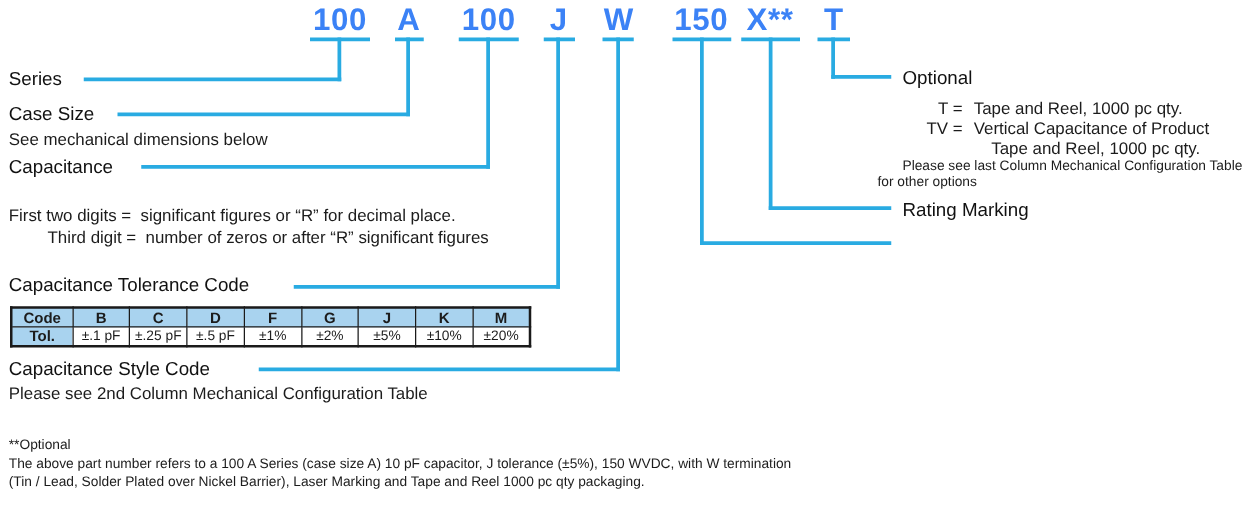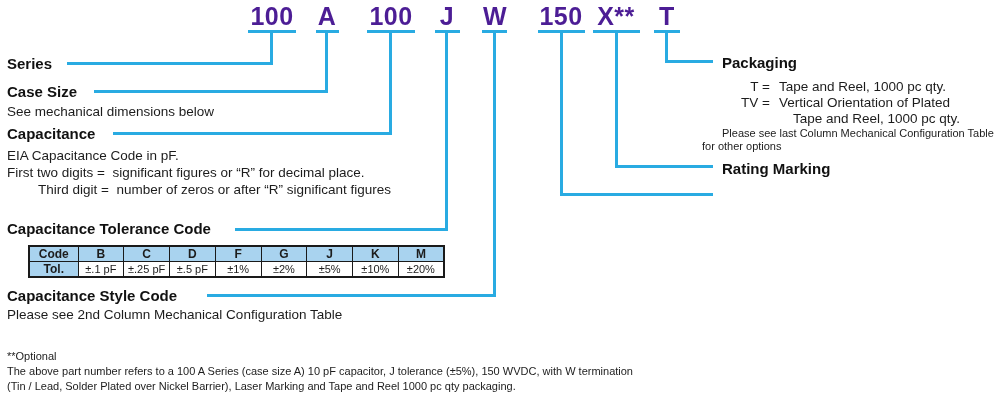--- a/index.html
+++ b/index.html
@@ -10,31 +10,30 @@
   }
   *{margin:0;padding:0;box-sizing:border-box;}
   html,body{background:#fff;}
   .canvas{
     position:relative;width:1000px;height:407px;background:#ffffff;
     font-family:"Liberation Sans", sans-serif;color:var(--text);overflow:hidden;
   }
   .abs{position:absolute;white-space:pre;}
   .code{
     position:absolute;top:2px;transform:translateX(-50%);
-    font-size:25px;font-weight:bold;letter-spacing:0.5px;color:#4c1d95;white-space:pre;
+    font-size:25px;font-weight:bold;letter-spacing:0.5px;color:#3b82f6;white-space:pre;
   }
   .blue{position:absolute;background:var(--line-blue);}
-  .heading{font-size:15px;font-weight:bold;line-height:17px;color:#111;}
+  .heading{font-size:15px;font-weight:normal;line-height:17px;color:#111;}
   .body-text{font-size:13.5px;line-height:16px;color:var(--text);}
   .small-text{font-size:11px;line-height:13px;color:var(--text);text-align:right;}
   .tol-table{
     position:absolute;left:8px;top:245px;width:417px;
     border-collapse:collapse;table-layout:fixed;
     border:2px solid var(--border);
-    margin-left:20px;
   }
   .tol-table th,.tol-table td{
     border:1px solid var(--border);text-align:center;vertical-align:middle;
     height:15px;padding:0;
   }
   .tol-table th{background:var(--table-header-fill);font-size:12px;font-weight:bold;}
   .tol-table td{background:#ffffff;font-size:11px;font-weight:normal;}
   .tol-table col.label-col{width:49px;}
   .pkg-line{display:flex;line-height:16px;}
   .pkg-code{width:48px;text-align:right;flex:0 0 48px;}
@@ -81,21 +80,20 @@
   <div class="blue" style="left:560px;top:193px;width:153px;height:3px"></div>
   <div class="blue" style="left:615px;top:165px;width:98px;height:3px"></div>
   <div class="blue" style="left:665px;top:60px;width:48px;height:3px"></div>
 
   <div class="abs heading" style="left:7px;top:55px">Series</div>
 
   <div class="abs heading" style="left:7px;top:83px">Case Size</div>
   <div class="abs body-text" style="left:7px;top:104px">See mechanical dimensions below</div>
 
   <div class="abs heading" style="left:7px;top:125px">Capacitance</div>
-  <div class="abs body-text" style="left:7px;top:148px">EIA Capacitance Code in pF.</div>
   <div class="abs body-text" style="left:7px;top:165px">First two digits =  significant figures or “R” for decimal place.</div>
   <div class="abs heading" style="left:7px;top:220px">Capacitance Tolerance Code</div>
 
   <div class="abs body-text" style="left:38px;top:182px">Third digit =  number of zeros or after “R” significant figures</div>
 
   <table class="tol-table">
     <colgroup>
       <col class="label-col">
         <col>
         <col>
@@ -128,30 +126,30 @@
       <td>±5%</td>
       <td>±10%</td>
       <td>±20%</td>
     </tr>
   </tbody>
     </table>
 
   <div class="abs heading" style="left:7px;top:287px">Capacitance Style Code</div>
   <div class="abs body-text" style="left:7px;top:307px">Please see 2nd Column Mechanical Configuration Table</div>
 
-  <div class="abs heading" style="left:722px;top:54px">Packaging</div>
+  <div class="abs heading" style="left:722px;top:54px">Optional</div>
 
   <div class="abs body-text" style="left:722px;top:79px;white-space:normal">
     <div class="pkg-line">
       <span class="pkg-code">T =</span>
       <span class="pkg-text">Tape and Reel, 1000 pc qty.</span>
     </div>
     <div class="pkg-line">
       <span class="pkg-code">TV =</span>
-      <span class="pkg-text">Vertical Orientation of Plated</span>
+      <span class="pkg-text">Vertical Capacitance of Product</span>
     </div>
     <div class="pkg-line pkg-cont">Tape and Reel, 1000 pc qty.</div>
   </div>
 
   <div class="abs small-text" style="left:722px;top:127px">Please see last Column Mechanical Configuration Table</div>
   <div class="abs small-text" style="left:702px;top:140px">for other options</div>
 
   <div class="abs heading" style="left:722px;top:160px">Rating Marking</div>
 
   <div class="abs small-text" style="left:7px;top:350px">**Optional</div>

